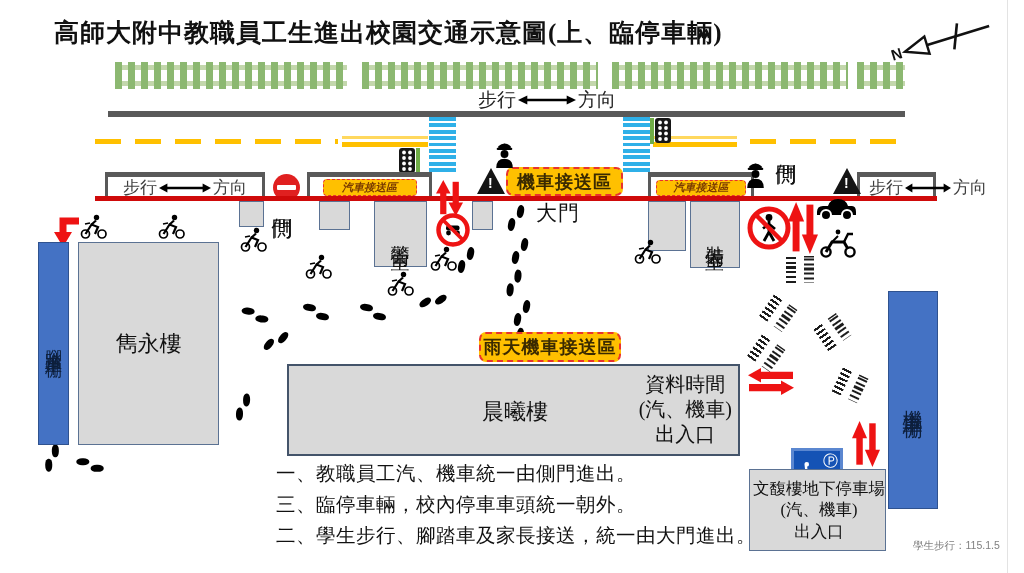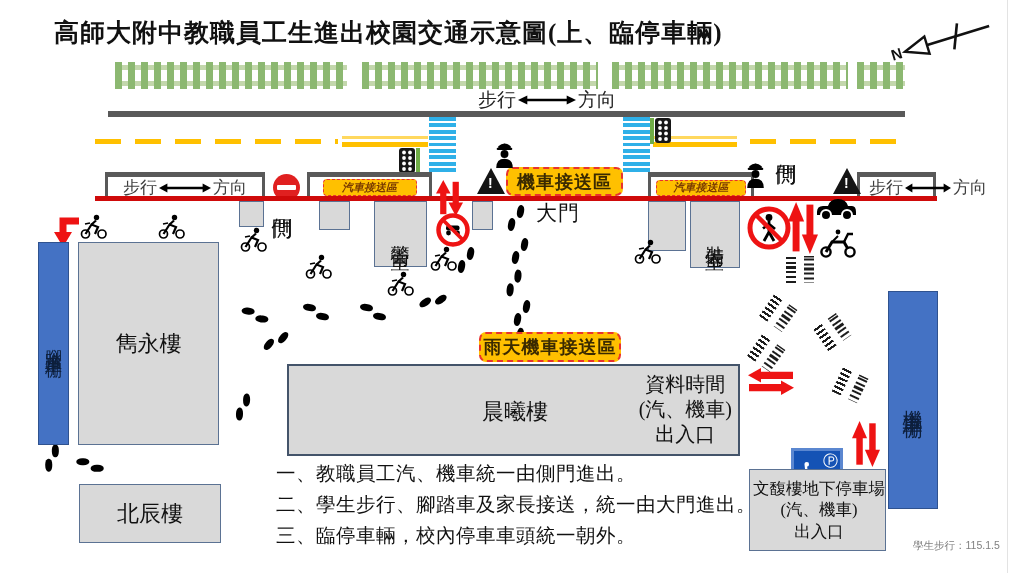--- a/index.html
+++ b/index.html
@@ -417,42 +417,39 @@
 
   <div class="abs bld" style="left:287px;top:364px;width:453px;height:92px;border-width:2px;border-color:#44546a;">
     <span style="position:absolute;left:193px;top:31px;font-size:22px;">晨曦樓</span>
     <div style="position:absolute;right:6px;top:6px;text-align:center;font-size:20px;line-height:1.25;">
       <div>資料時間</div>
       <div>(汽、機車)</div>
       <div>出入口</div>
     </div>
   </div>
 
-  <div class="abs bld" style="left:79px;top:484px;width:142px;height:59px;font-size:22px;">
-    <span>北辰樓</span>
-  </div>
 
   <div class="abs bld blue" style="left:888px;top:291px;width:50px;height:218px;">
     <span class="vtext" style="font-size:20px;">機車車棚</span>
   </div>
 
   <div class="abs acc" style="left:791px;top:421px;">
     <span class="wc">♿</span>
     <span class="pp">Ⓟ</span>
   </div>
 
   <div class="abs bld" style="left:749px;top:469px;width:137px;height:82px;justify-content:flex-end;">
     <div style="text-align:center;font-size:16.5px;line-height:1.3;">
       <div>文馥樓地下停車場</div>
       <div>(汽、機車)</div>
       <div>出入口</div>
     </div>
   </div>
 
   <div class="abs notes">
     <div>一、教職員工汽、機車統一由側門進出。</div>
+    <div>三、臨停車輛，校內停車車頭統一朝外。</div>
     <div>二、學生步行、腳踏車及家長接送，統一由大門進出。</div>
-    <div>三、臨停車輛，校內停車車頭統一朝外。</div>
   </div>
 
   <div class="abs footer">學生步行：115.1.5</div>
   <div class="abs edge"></div>
 </div>
 
 </body></html>

